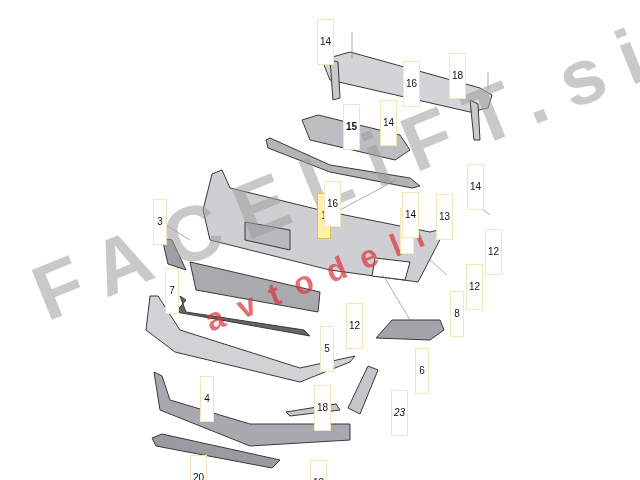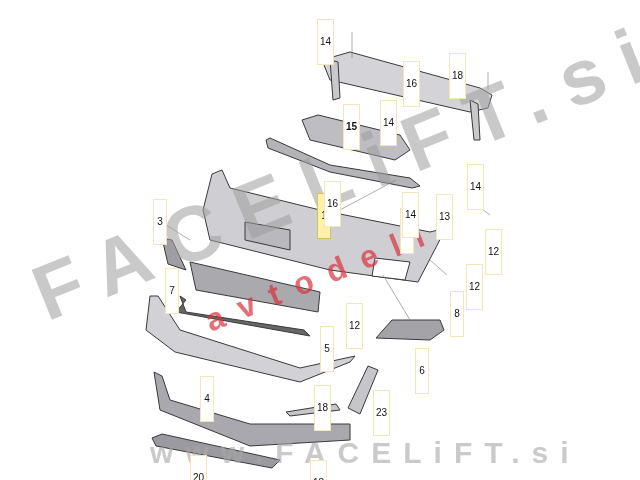--- a/index.html
+++ b/index.html
@@ -65,21 +65,20 @@
       <line x1="396" y1="180" x2="340" y2="210"></line>
       <line x1="470" y1="200" x2="490" y2="215"></line>
       <line x1="158" y1="220" x2="190" y2="240"></line>
       <line x1="430" y1="260" x2="447" y2="275"></line>
       <line x1="383" y1="275" x2="410" y2="320"></line>
     </g>
   </svg>
 
   <div class="wm-big">FACELiFT.si</div>
   <div class="wm-red">avtodeli</div>
-  <div class="wm-bottom">www.FACELiFT.si</div>
 
   <div id="callouts">
       <div class="callout hl" style="left: 317px; top: 193px;">1</div>
       <div class="callout" style="left: 400px; top: 208px;">2</div>
       <div class="callout" style="left: 153px; top: 199px;">3</div>
       <div class="callout" style="left: 200px; top: 376px;">4</div>
       <div class="callout" style="left: 320px; top: 326px;">5</div>
       <div class="callout" style="left: 415px; top: 348px;">6</div>
       <div class="callout" style="left: 165px; top: 268px;">7</div>
       <div class="callout" style="left: 450px; top: 291px;">8</div>
@@ -91,15 +90,15 @@
       <div class="callout" style="left: 436px; top: 194px;">13</div>
       <div class="callout" style="left: 317px; top: 19px;">14</div>
       <div class="callout" style="left: 402px; top: 192px;">14</div>
       <div class="callout" style="left: 343px; top: 104px; font-weight: bold;">15</div>
       <div class="callout" style="left: 324px; top: 181px;">16</div>
       <div class="callout" style="left: 380px; top: 100px;">14</div>
       <div class="callout" style="left: 449px; top: 53px;">18</div>
       <div class="callout" style="left: 190px; top: 455px;">20</div>
       <div class="callout" style="left: 310px; top: 460px;">18</div>
       <div class="callout" style="left: 314px; top: 385px;">18</div>
-      <div class="callout" style="left: 373px; top: 390px;">23</div>
+      <div class="callout" style="left: 391px; top: 390px; font-style: italic;">23</div>
     </div>
 </div>
 
 </body></html>

